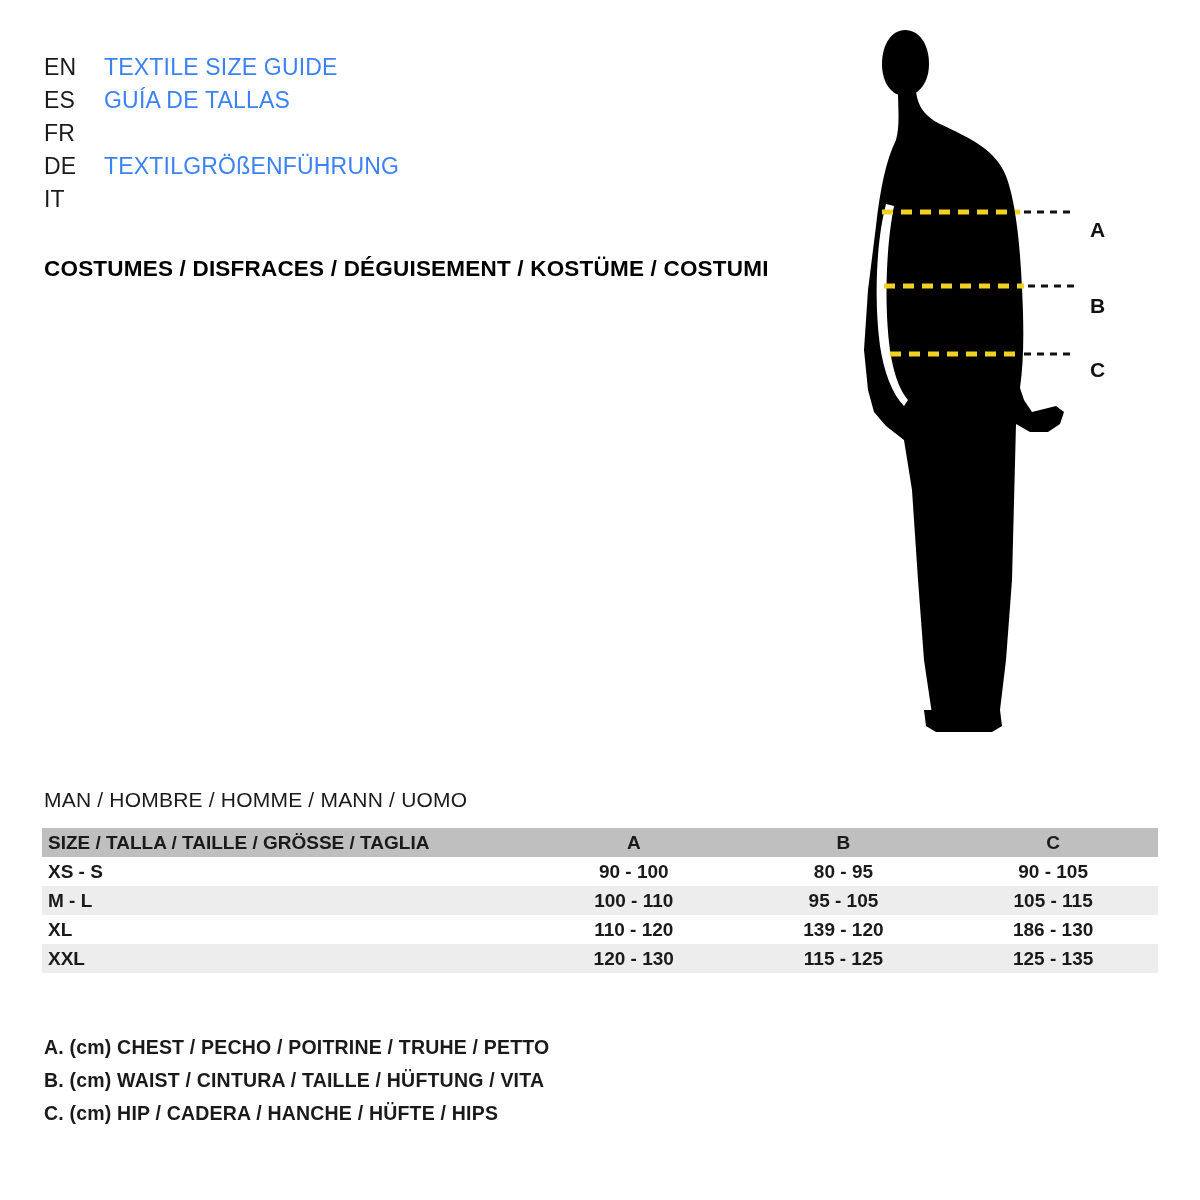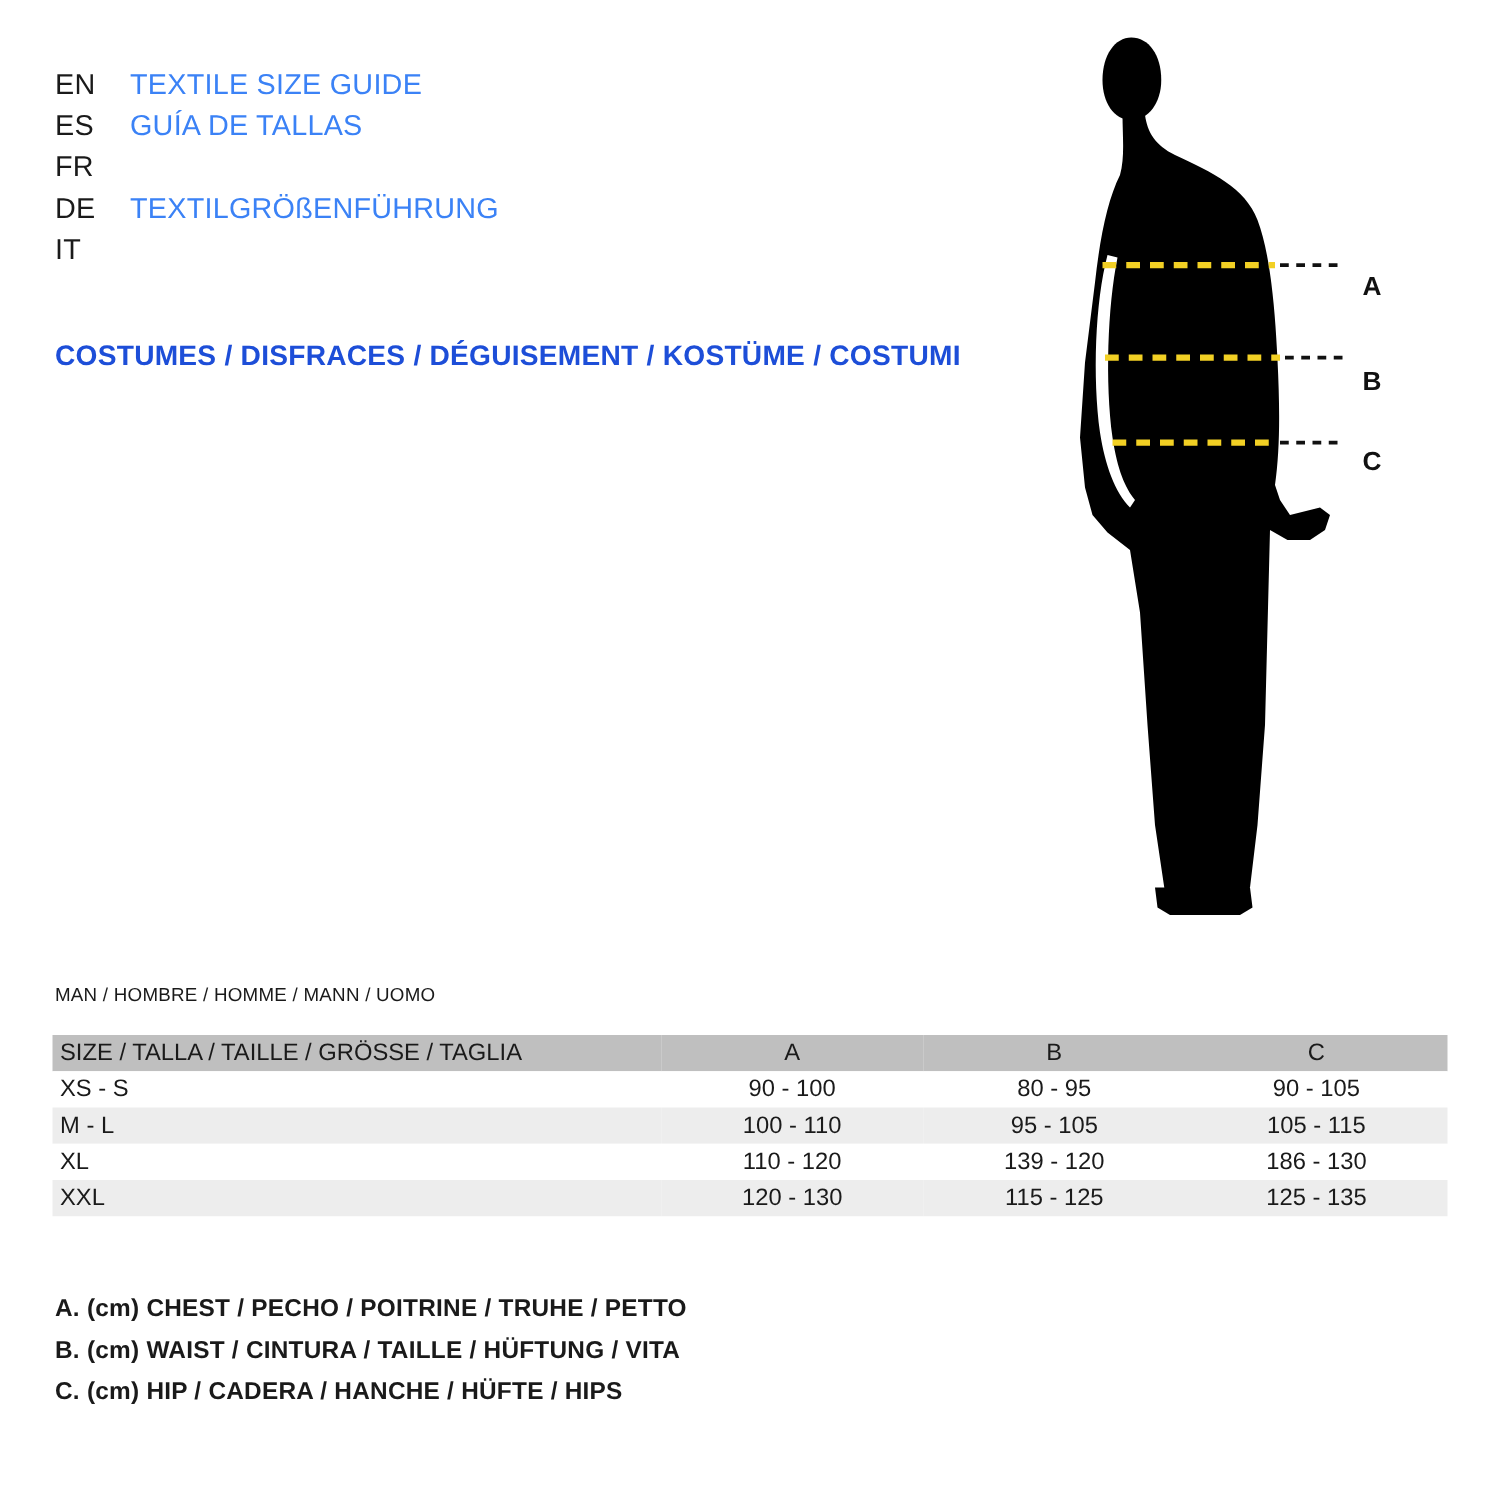--- a/index.html
+++ b/index.html
@@ -42,25 +42,25 @@
   }
   .lang-text {
     font-size: 23px;
     letter-spacing: 0.2px;
     color: #3b82f6;
     white-space: nowrap;
   }
   .costumes-line {
     position: absolute;
     left: 44px;
-    top: 272px;
+    top: 256px;
     font-size: 22.5px;
     font-weight: bold;
     letter-spacing: 0.2px;
-    color: #1d4ed8;
+    color: #000000;
     white-space: nowrap;
   }
 
   
   .figure-wrap {
     position: absolute;
     left: 820px;
     top: 20px;
     width: 360px;
     height: 720px;
@@ -76,38 +76,38 @@
   }
   .meas-a { left: 270px; top: 198px; }
   .meas-b { left: 270px; top: 274px; }
   .meas-c { left: 270px; top: 338px; }
 
   
   .section-title {
     position: absolute;
     left: 44px;
     top: 788px;
-    font-size: 15px;
+    font-size: 21px;
     color: #1a1a1a;
     letter-spacing: 0.2px;
   }
 
   table.size-table {
     position: absolute;
     left: 42px;
     top: 828px;
     width: 1116px;
     border-collapse: collapse;
     font-size: 19px;
   }
   table.size-table th,
   table.size-table td {
     padding: 0;
     height: 29px;
-    font-weight: normal;
+    font-weight: bold;
     color: #1a1a1a;
   }
   table.size-table thead th {
     background: #bfbfbf;
   }
   table.size-table .c-size {
     text-align: left;
     padding-left: 6px;
     width: 470px;
   }

